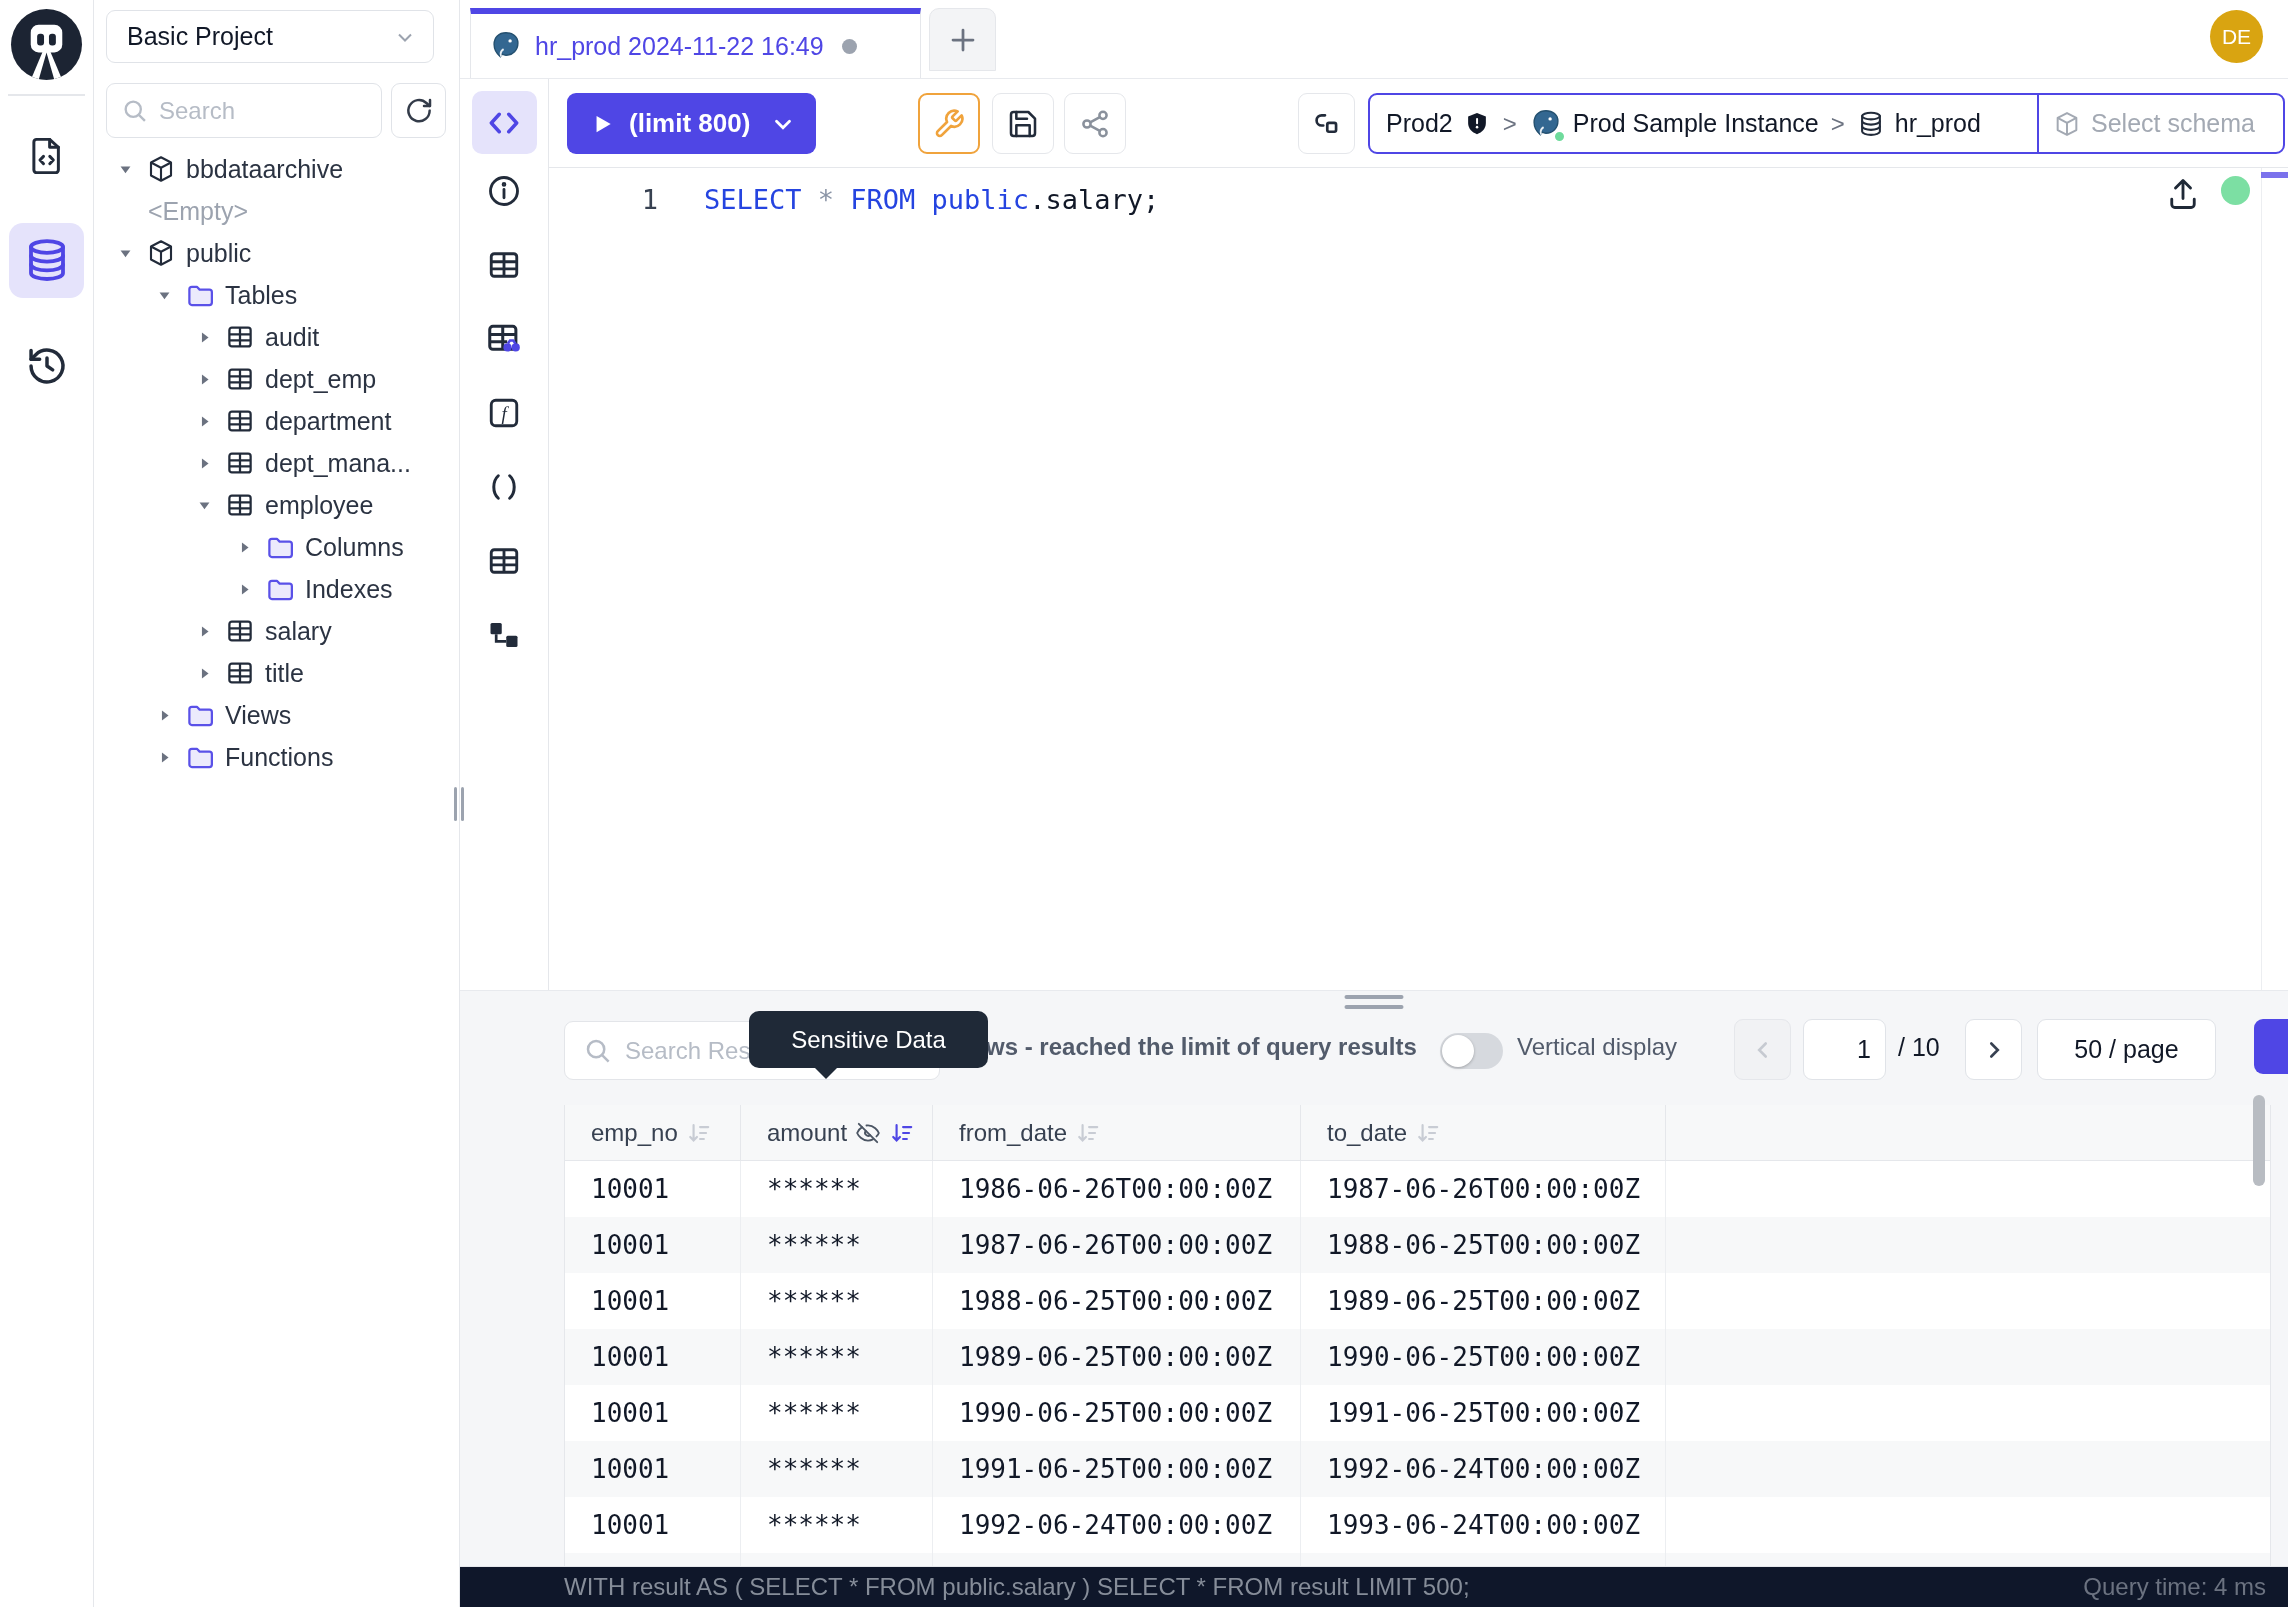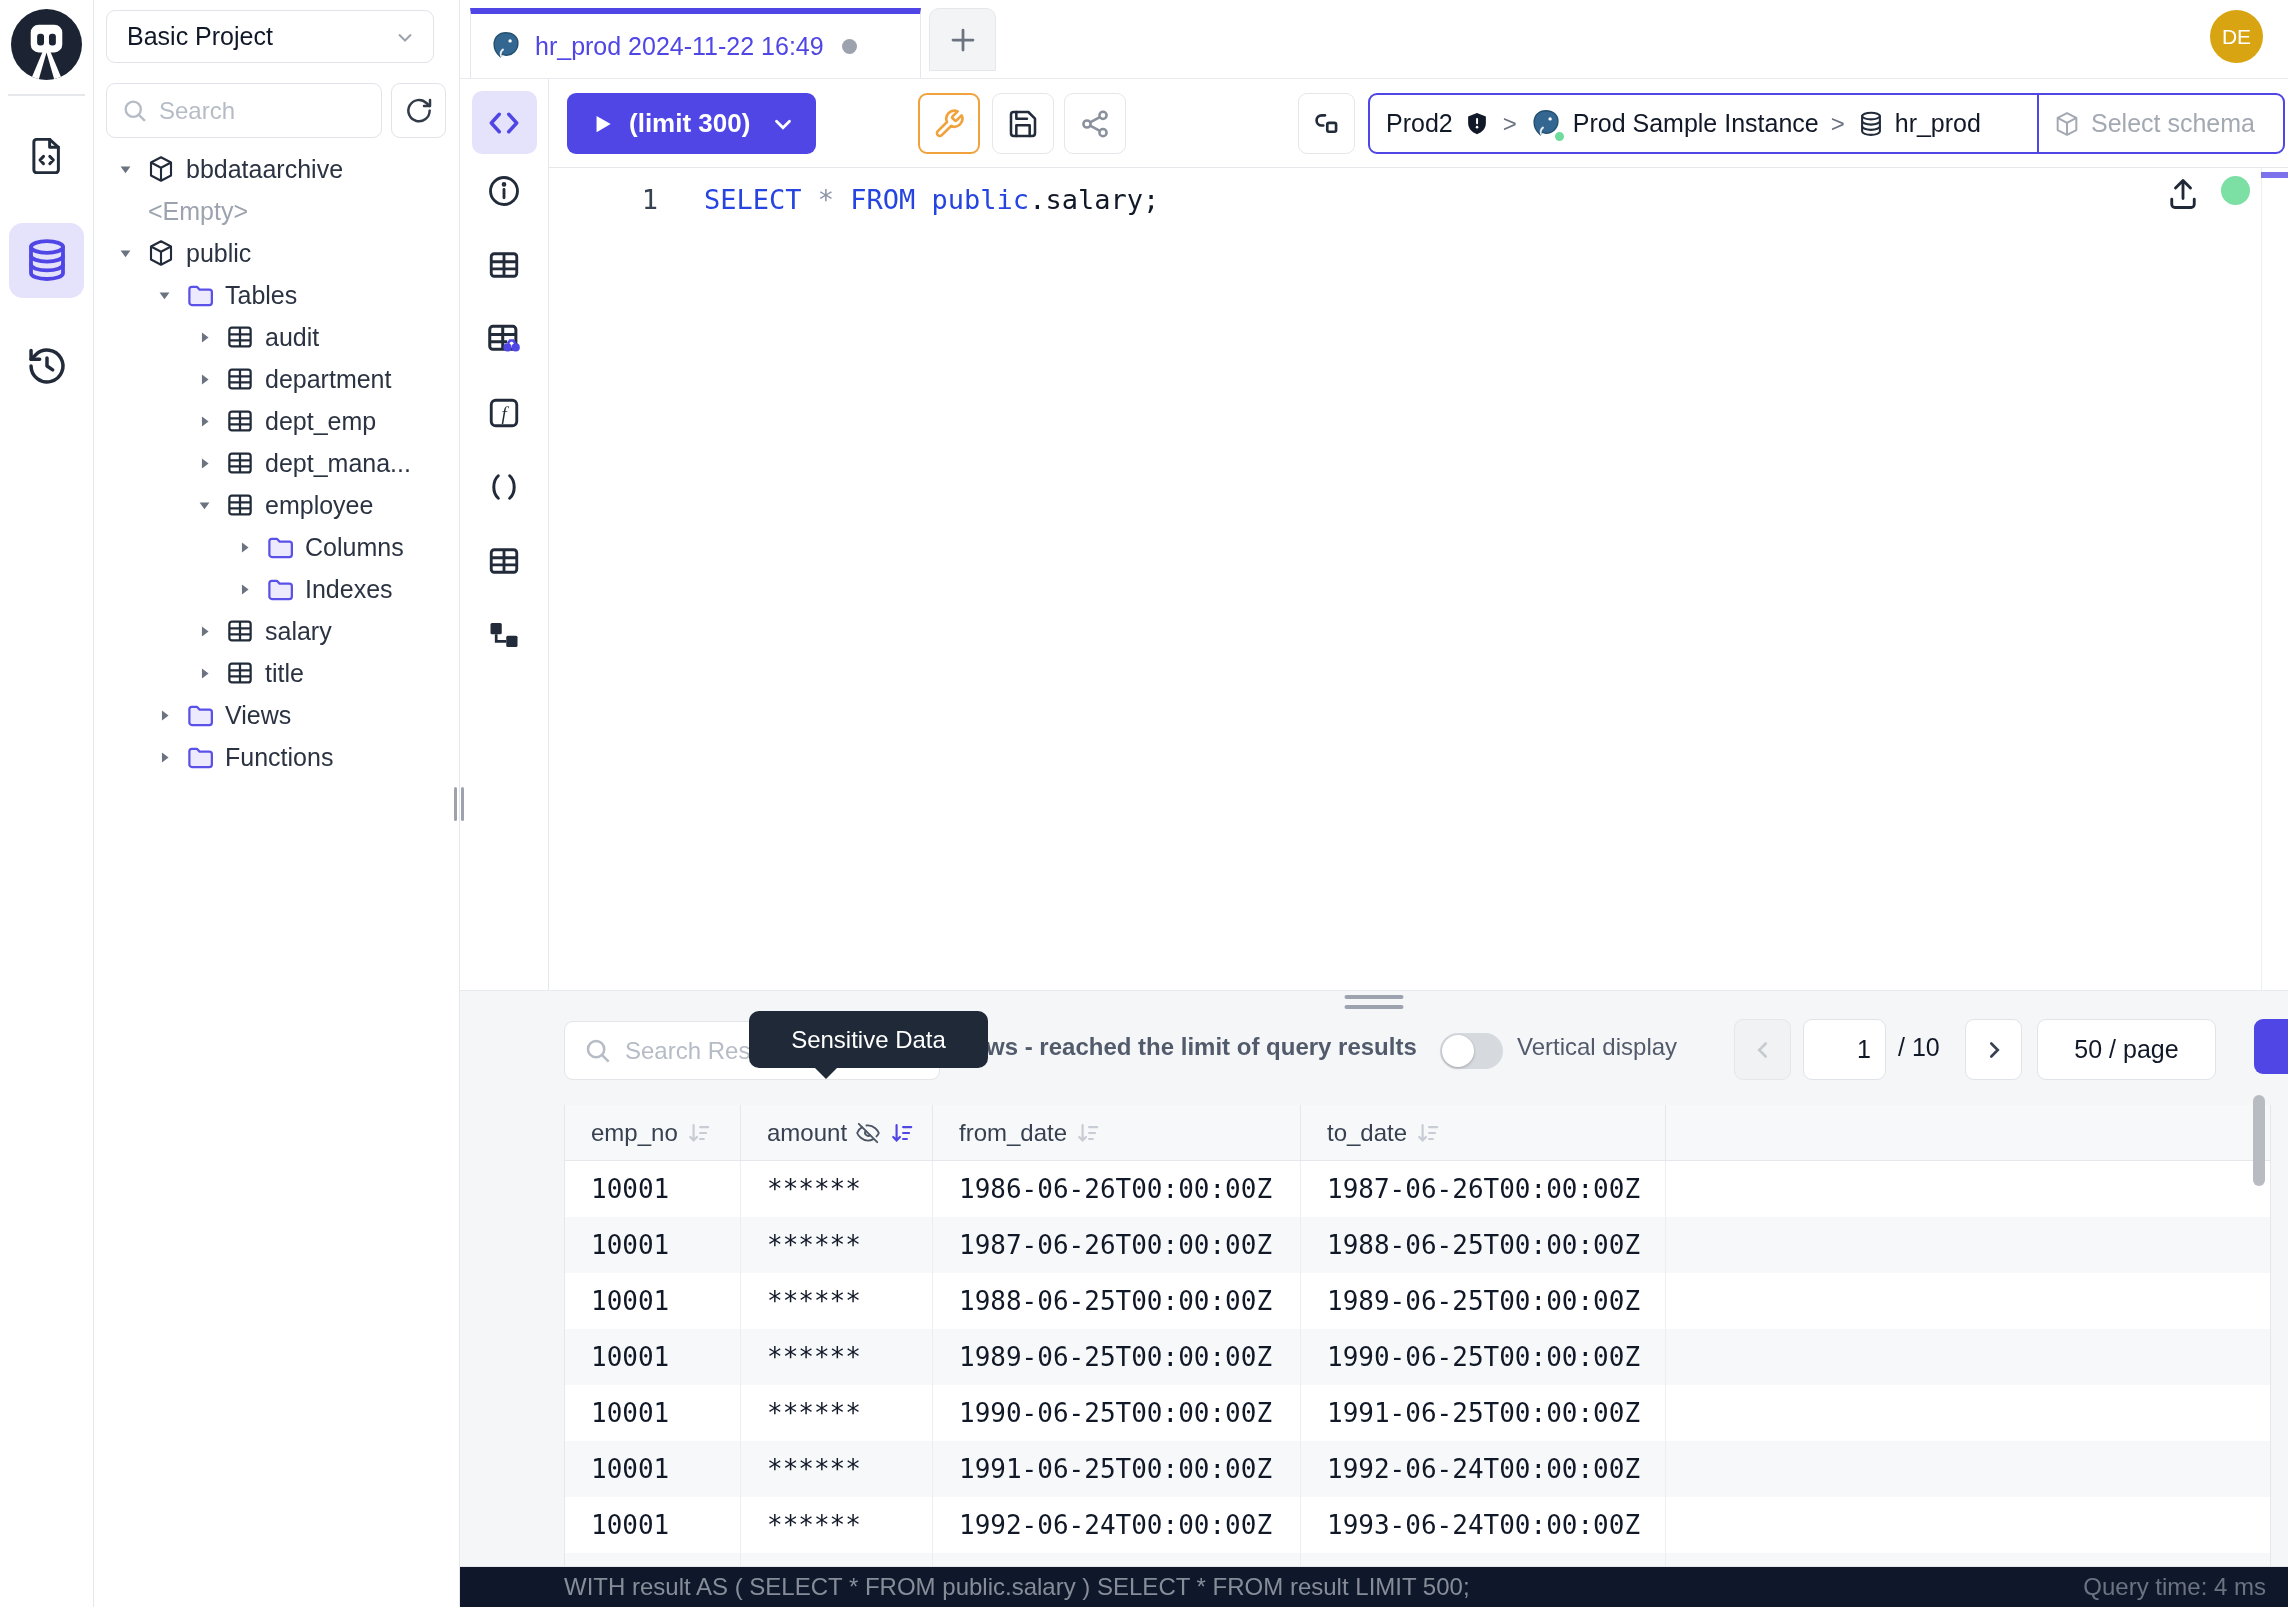--- a/index.html
+++ b/index.html
@@ -273,35 +273,35 @@
           <svg width="15" height="15" viewBox="0 0 14 14">
             <polygon points="4.6,2.4 10.8,7 4.6,11.6" fill="#6b7280"></polygon>
           </svg>
         </span>
       <span class="ic">
           <svg width="30" height="30" viewBox="0 0 24 24" fill="none" stroke="#222b3a" stroke-width="1.8">
             <rect x="3.5" y="4.5" width="17" height="15" rx="2"></rect>
             <path d="M3.5 9.8h17M3.5 14.6h17M12 4.5v15"></path>
           </svg>
         </span>
-      <span class="tlabel">department</span>
+      <span class="tlabel">dept_emp</span>
     </div>
     <div class="tree-item lvl2">
       <span class="caret">
           <svg width="15" height="15" viewBox="0 0 14 14">
             <polygon points="4.6,2.4 10.8,7 4.6,11.6" fill="#6b7280"></polygon>
           </svg>
         </span>
       <span class="ic">
           <svg width="30" height="30" viewBox="0 0 24 24" fill="none" stroke="#222b3a" stroke-width="1.8">
             <rect x="3.5" y="4.5" width="17" height="15" rx="2"></rect>
             <path d="M3.5 9.8h17M3.5 14.6h17M12 4.5v15"></path>
           </svg>
         </span>
-      <span class="tlabel">dept_emp</span>
+      <span class="tlabel">department</span>
     </div>
     <div class="tree-item lvl2">
       <span class="caret">
           <svg width="15" height="15" viewBox="0 0 14 14">
             <polygon points="4.6,2.4 10.8,7 4.6,11.6" fill="#6b7280"></polygon>
           </svg>
         </span>
       <span class="ic">
           <svg width="30" height="30" viewBox="0 0 24 24" fill="none" stroke="#222b3a" stroke-width="1.8">
             <rect x="3.5" y="4.5" width="17" height="15" rx="2"></rect>
@@ -507,21 +507,21 @@
 
     <div class="right-col">
 
       <div class="toolbar">
         <div class="run-btn">
           <span class="ic">
             <svg width="26" height="26" viewBox="0 0 24 24">
                 <polygon points="7,4.5 20,12 7,19.5" fill="#fff"></polygon>
               </svg>
           </span>
-          <span class="run-label">(limit 300)</span>
+          <span class="run-label">(limit 800)</span>
           <span class="ic" style="margin-left:6px;">
             <svg width="26" height="26" viewBox="0 0 24 24" fill="none" stroke="#fff" stroke-width="2.6" stroke-linecap="round">
                 <path d="M6 9.5l6 6 6-6"></path>
               </svg>
           </span>
         </div>
         <div class="tb-btn warn" style="left:369px;">
           <span class="ic">
             <svg width="32" height="32" viewBox="0 0 24 24" fill="none" stroke="#f0a33c" stroke-width="2" stroke-linecap="round" stroke-linejoin="round">
                 <path d="M14.7 6.3a1 1 0 0 0 0 1.4l1.6 1.6a1 1 0 0 0 1.4 0l3.77-3.77a6 6 0 0 1-7.94 7.94l-6.91 6.91a2.12 2.12 0 0 1-3-3l6.91-6.91a6 6 0 0 1 7.94-7.94l-3.76 3.76z"></path>

